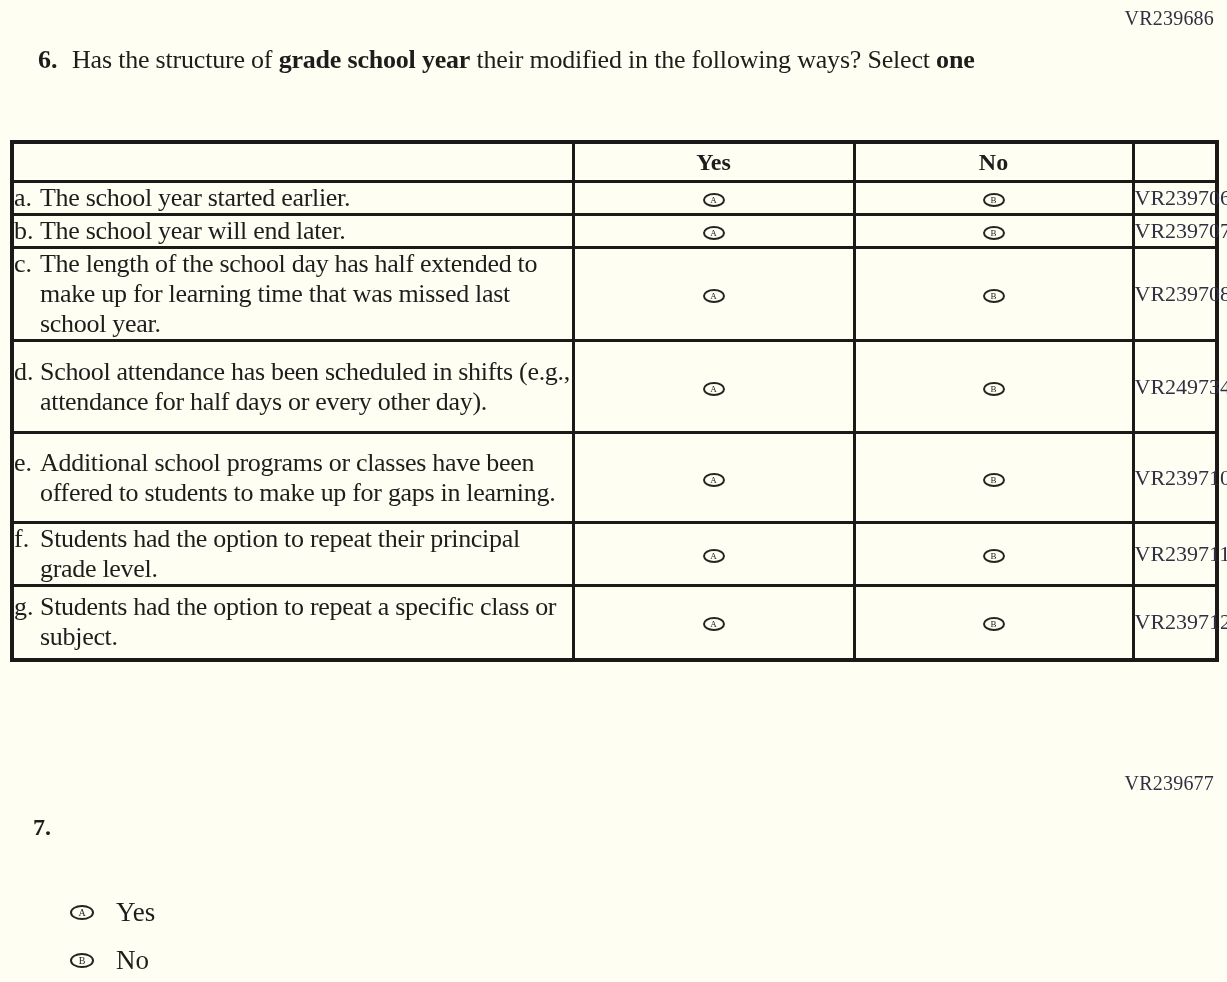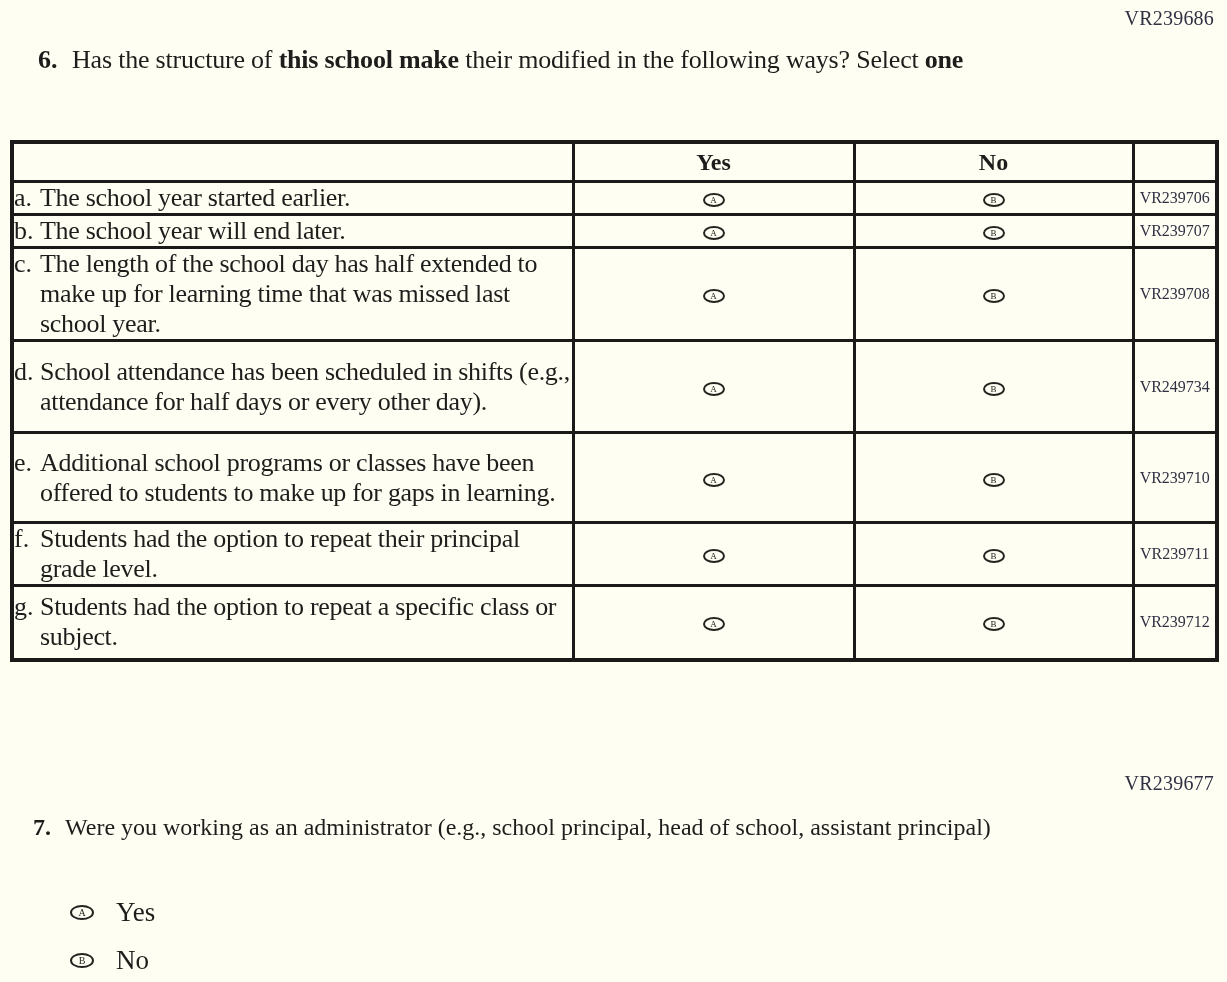--- a/index.html
+++ b/index.html
@@ -52,21 +52,21 @@
     font-weight:bold;
     text-align:center;
     border-bottom:10px double #1b1a18;
   }
   td.stmt-cell{padding:2px 8px 2px 10px;}
   .stmt{display:flex;align-items:flex-start;}
   .stmt-letter{flex:none;width:26px;font-size:26px;line-height:30px;}
   .stmt-text{flex:1;font-size:26px;line-height:30px;letter-spacing:-0.3px;font-family:Liberation Serif, serif;}
   td.bub-cell{text-align:center;}
   td.vr-cell{
-    font-size:16px;text-align:center;
+    font-size:22px;text-align:center;
     color:#303043;
   }
   tr.h-a{height:32px;} tr.h-b{height:32px;}
   tr.h-c{height:88px;} tr.h-d{height:92px;} tr.h-e{height:90px;}
   tr.h-f{height:63px;} tr.h-g{height:74px;}
 
   
   .bubble{
     display:inline-flex;
     align-items:center;justify-content:center;
@@ -96,21 +96,21 @@
   }
 </style>
 </head>
 <body>
 
 <div class="code code-top">VR239686</div>
 
 <div class="question q6">
   <div class="q-num">6.</div>
   <div class="q-text">
-    <span class="qline"><span>Has the structure of </span><b>this school make</b><span> their modified in the following ways? Select </span><b>one</b></span>
+    <span class="qline"><span>Has the structure of </span><b>grade school year</b><span> their modified in the following ways? Select </span><b>one</b></span>
   </div>
 </div>
 
 <table class="grid">
   <colgroup>
     <col style="width:561px">
       <col style="width:281px">
       <col style="width:279px">
       <col style="width:84px">
   </colgroup>
@@ -229,21 +229,20 @@
       <td class="vr-cell">VR239712</td>
     </tr>
   </tbody>
 </table>
 
 <div class="code code-mid">VR239677</div>
 
 <div class="question q7">
   <div class="q-num">7.</div>
   <div class="q-text">
-    <span class="qline">Were you working as an administrator (e.g., school principal, head of school, assistant principal)</span>
   </div>
 </div>
 
 <div class="options">
   <div class="option">
     <span class="bubble bubble-lg">
         <span class="blet">A</span>
       </span>
     <span class="opt-label">Yes</span>
   </div>

